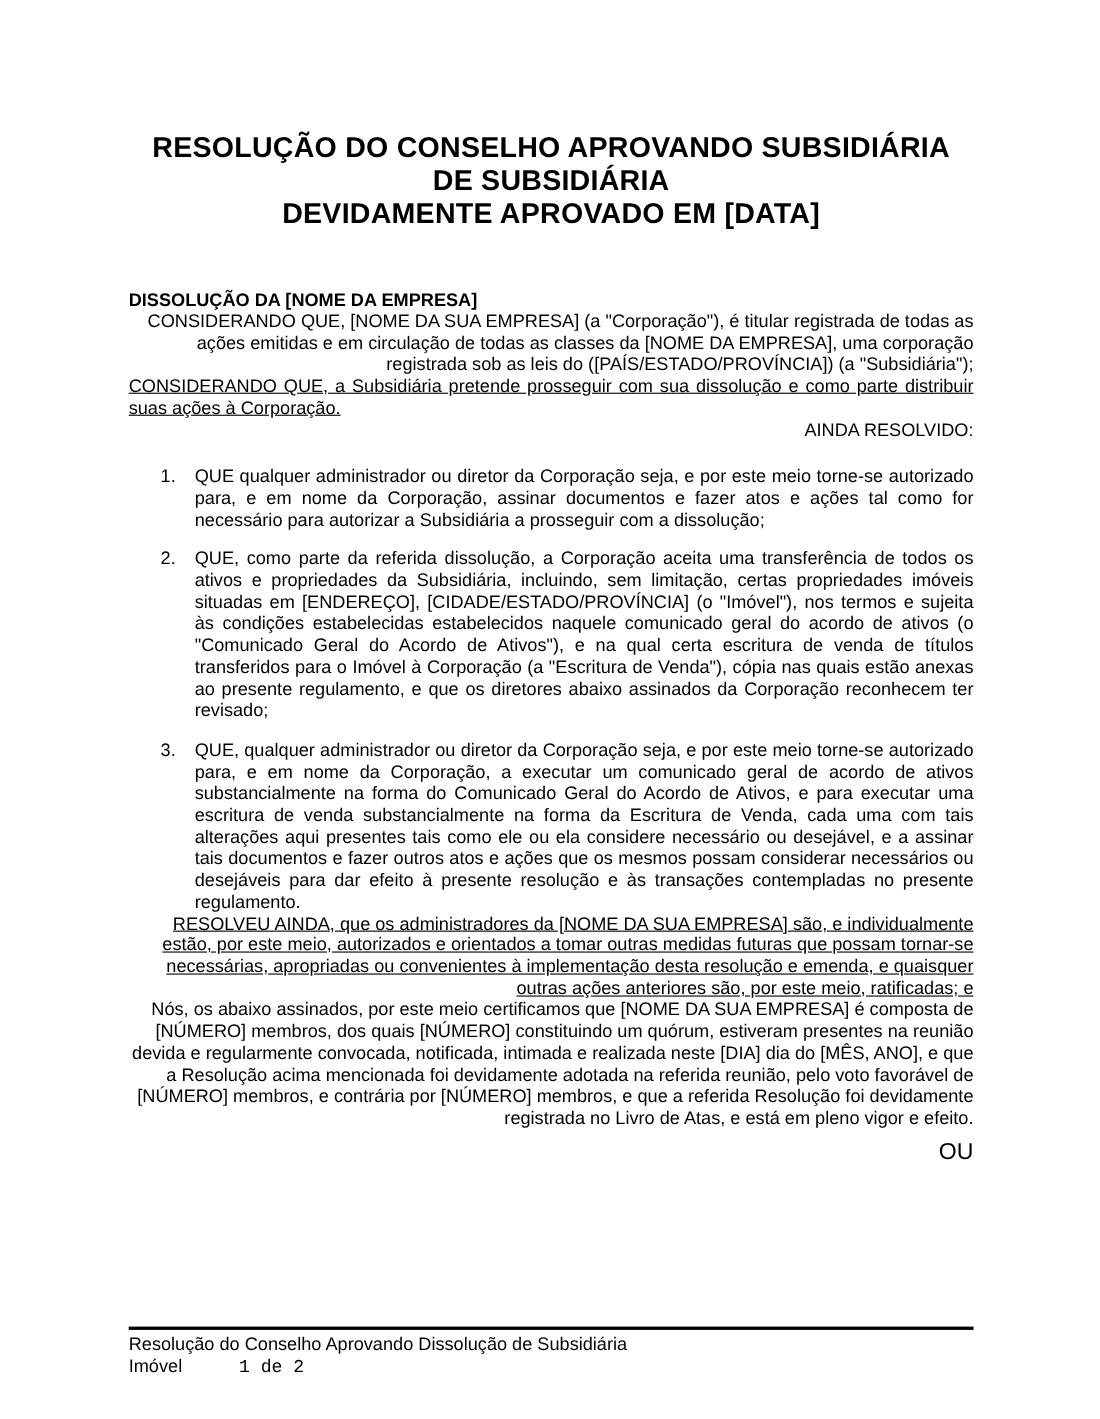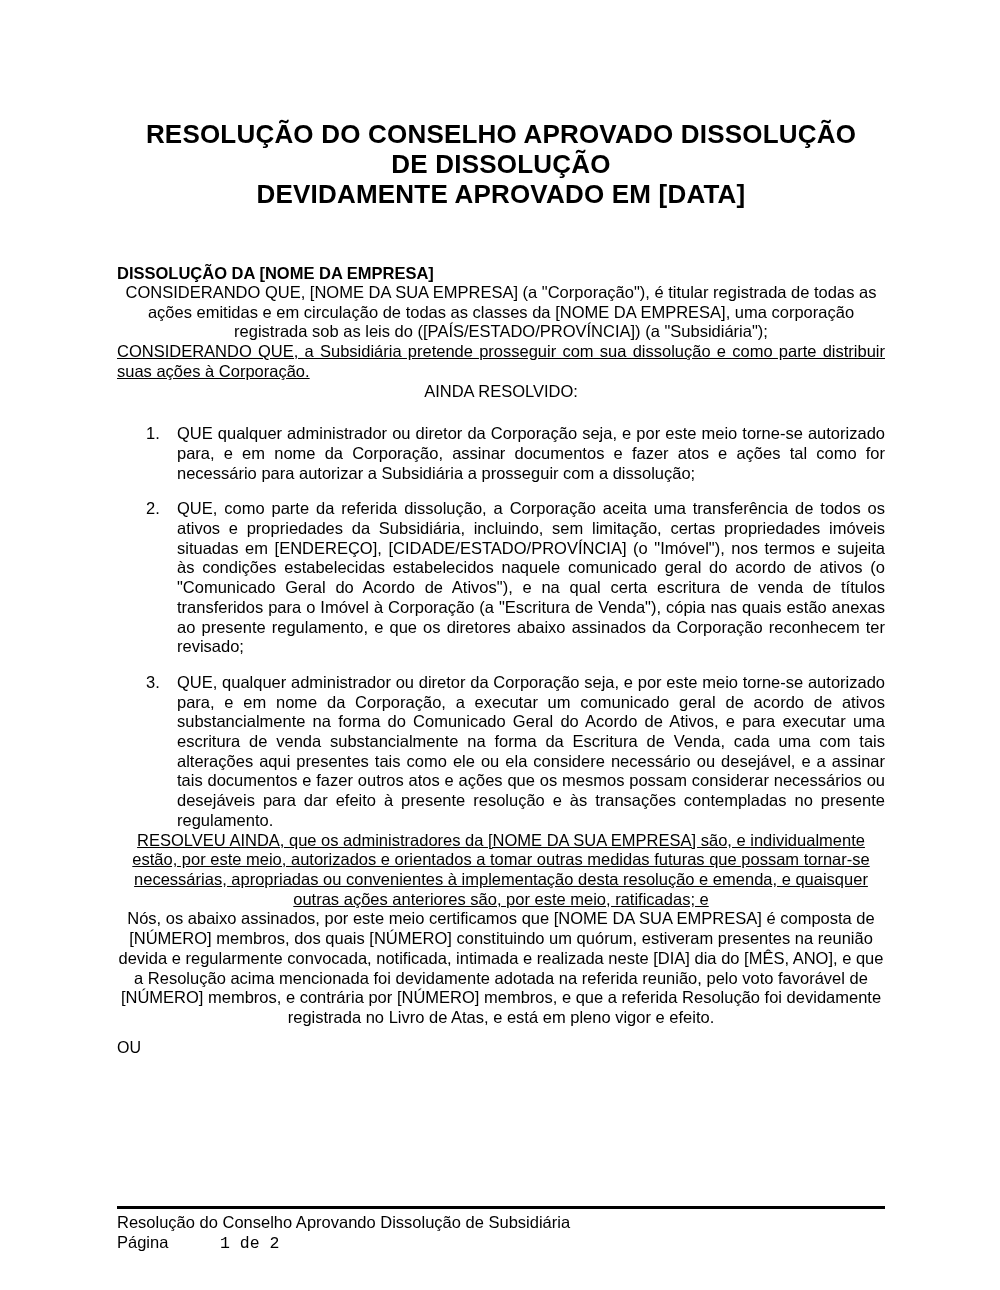--- a/index.html
+++ b/index.html
@@ -34,21 +34,21 @@
     margin-top: 54px;
     font-size: 16.5px;
     line-height: 20px;
     font-weight: 700;
   }
   p.para {
     font-size: 16.5px;
     line-height: 19.7px;
     margin: 0;
   }
-  p.align-left { text-align: center; }
+  p.align-left { text-align: right; }
   p.align-justify { text-align: justify; text-decoration: underline; }
   .mt-p1 { margin-top: 18px; }
   .mt-p2 { margin-top: 14px; }
   .mt-ficou { margin-top: 14px; }
   .resolution-list {
     margin-top: 23px;
   }
   .resolution-item {
     position: relative;
     padding-left: 60px;
@@ -61,22 +61,22 @@
   }
   .resolution-num {
     position: absolute;
     left: 29px;
     top: 0;
   }
   .mt-further { margin-top: 32px; text-decoration: underline; }
   .mt-certify { margin-top: 13px; }
   .or-divider {
     margin-top: 10px;
-    text-align: left;
-    font-size: 16px;
+    text-align: right;
+    font-size: 21px;
     line-height: 19.7px;
   }
   .footer-rule {
     position: absolute;
     left: 117px;
     top: 1206px;
     width: 768px;
     height: 3px;
     background: #000000;
   }
@@ -97,22 +97,22 @@
     margin-left: 47px;
   }
 </style>
 </head>
 <body>
 
 <div class="page">
   <div class="content">
 
     <div class="doc-title">
-      <div>RESOLUÇÃO DO CONSELHO APROVADO DISSOLUÇÃO</div>
-      <div>DE DISSOLUÇÃO</div>
+      <div>RESOLUÇÃO DO CONSELHO APROVANDO SUBSIDIÁRIA</div>
+      <div>DE SUBSIDIÁRIA</div>
       <div>DEVIDAMENTE APROVADO EM [DATA]</div>
     </div>
 
     <div class="section-heading">DISSOLUÇÃO DA [NOME DA EMPRESA]</div>
 
     <p class="para align-left mt-p1">CONSIDERANDO QUE, [NOME DA SUA EMPRESA] (a "Corporação"), é titular registrada de todas as ações emitidas e em circulação de todas as classes da [NOME DA EMPRESA], uma corporação registrada sob as leis do ([PAÍS/ESTADO/PROVÍNCIA]) (a "Subsidiária");</p>
 
     <p class="para align-justify mt-p2">CONSIDERANDO QUE, a Subsidiária pretende prosseguir com sua dissolução e como parte distribuir suas ações à Corporação.</p>
 
     <p class="para align-left mt-ficou">AINDA RESOLVIDO:</p>
@@ -136,15 +136,15 @@
 
     <p class="para align-left mt-certify">Nós, os abaixo assinados, por este meio certificamos que [NOME DA SUA EMPRESA] é composta de [NÚMERO] membros, dos quais [NÚMERO] constituindo um quórum, estiveram presentes na reunião devida e regularmente convocada, notificada, intimada e realizada neste [DIA] dia do [MÊS, ANO], e que a Resolução acima mencionada foi devidamente adotada na referida reunião, pelo voto favorável de [NÚMERO] membros, e contrária por [NÚMERO] membros, e que a referida Resolução foi devidamente registrada no Livro de Atas, e está em pleno vigor e efeito.</p>
 
     <div class="or-divider">OU</div>
 
   </div>
 
   <div class="footer-rule"></div>
   <div class="footer-row">
     <span>Resolução do Conselho Aprovando Dissolução de Subsidiária</span>
-    <span><span>Página </span><span class="page-num-serif">1 de 2</span></span>
+    <span><span>Imóvel </span><span class="page-num-serif">1 de 2</span></span>
   </div>
 </div>
 
 </body></html>

